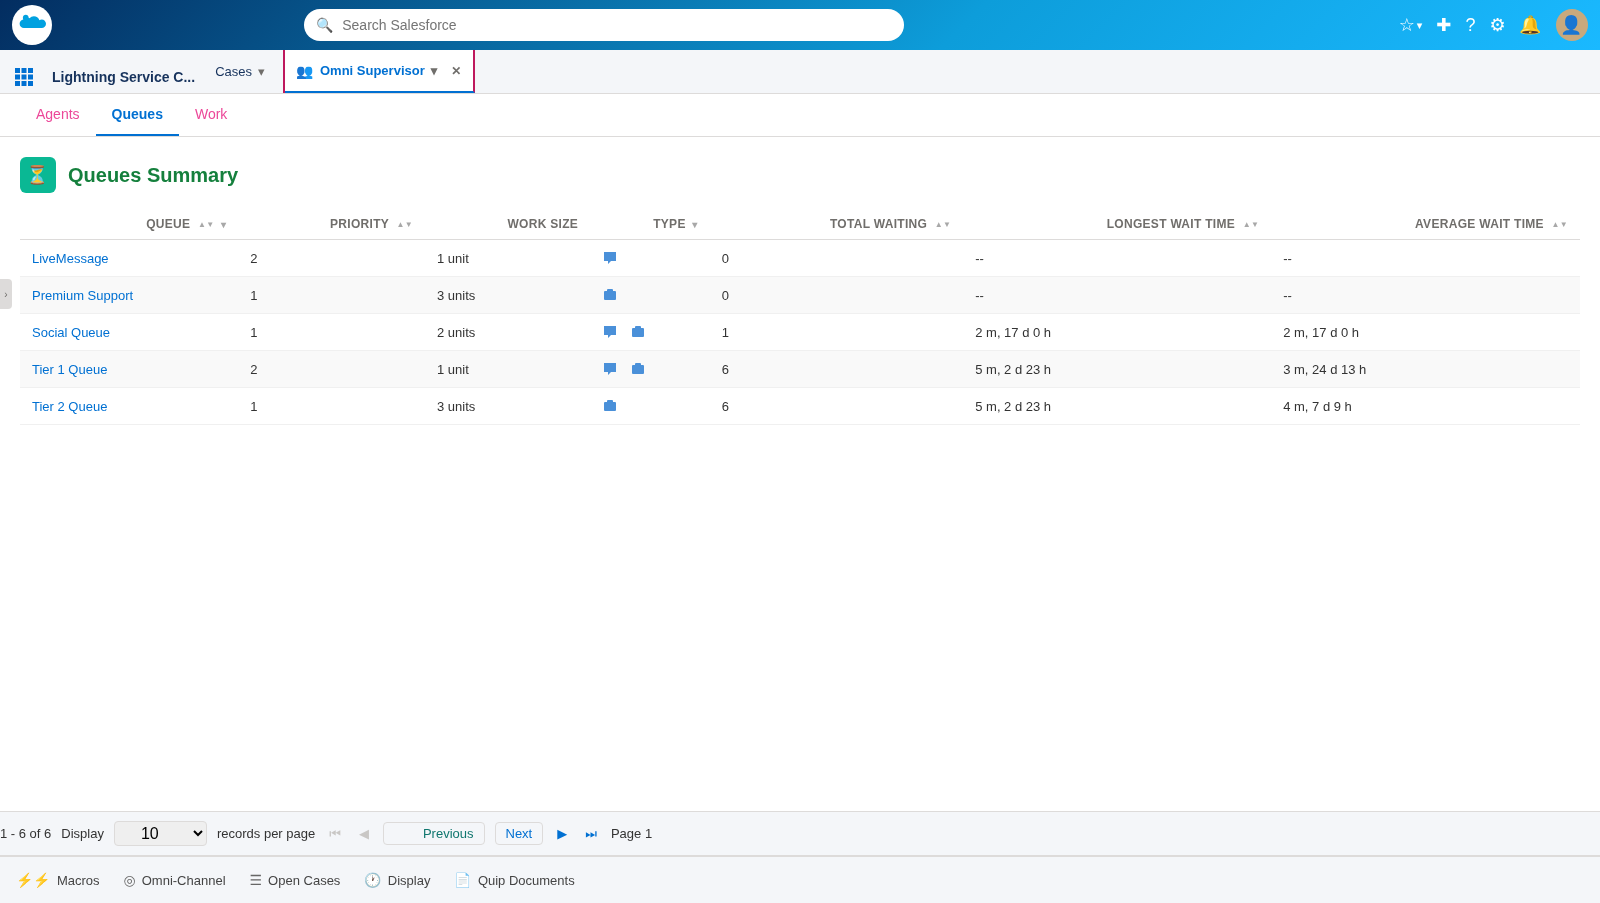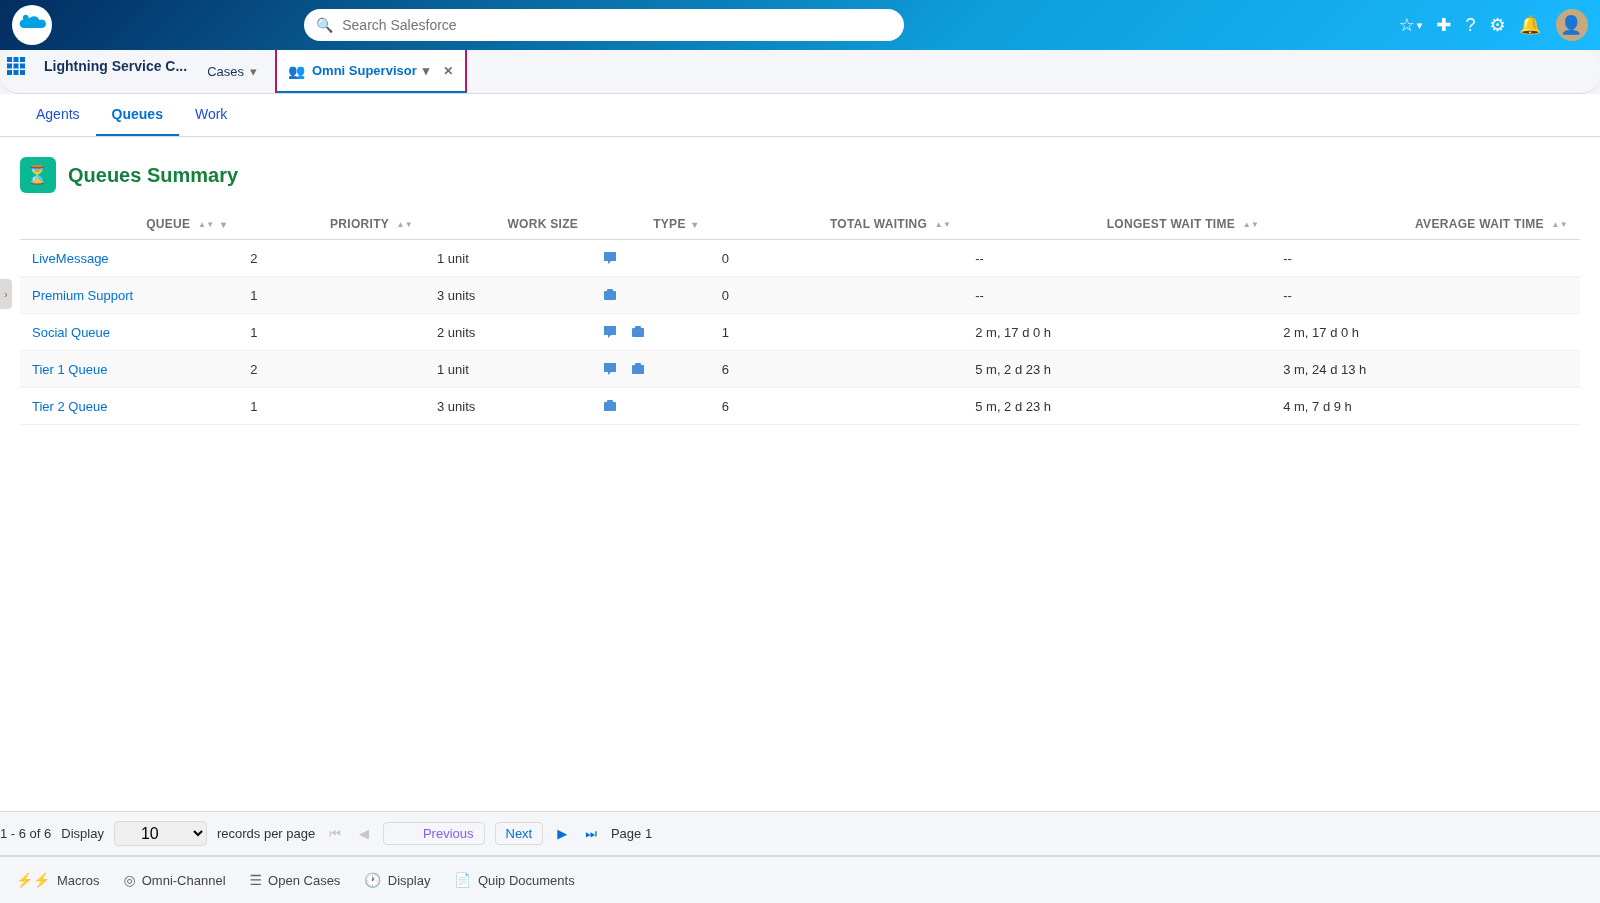--- a/index.html
+++ b/index.html
@@ -56,24 +56,23 @@
       display: flex; align-items: center; justify-content: center;
       font-size: 18px; color: white;
     }
 
     
     .tab-bar {
       background: #f4f6f9;
       border-bottom: 1px solid #dddbda;
       height: 44px;
       display: flex;
-      align-items: flex-start;
-      padding: 0 0;
+      align-items: flex-end;
+      padding: 0 8px;
       gap: 0;
-      border-radius: 19px;
     }
     .tab-bar-left {
       display: flex; align-items: center; gap: 4px;
     }
     .waffle-icon {
       width: 32px; height: 32px;
       display: flex; align-items: center; justify-content: center;
       cursor: pointer; color: #0070d2;
     }
     .app-name {
@@ -115,21 +114,21 @@
     
     .sub-tabs {
       display: flex;
       border-bottom: 1px solid #dddbda;
       padding: 0 20px;
       background: white;
     }
     .sub-tab {
       padding: 12px 16px;
       cursor: pointer;
-      color: #1d4ed8;
+      color: #ec4899;
       font-size: 14px;
       border-bottom: 2px solid transparent;
     }
     .sub-tab.active {
       color: #0070d2;
       border-bottom: 2px solid #0070d2;
       font-weight: 600;
     }
 
     
@@ -202,21 +201,21 @@
       font-size: 13px;
       color: #333;
     }
     .pagination-bar select {
       padding: 2px 22px; border: 1px solid #dddbda; border-radius: 4px; font-size: 16px;
     }
     .page-btn {
       background: none; border: 1px solid #dddbda; border-radius: 4px;
       padding: 3px 10px; cursor: pointer; font-size: 13px; color: #0070d2;
     }
-    .page-btn:disabled { color: #8b5cf6; cursor: default; padding-left: 39px; }
+    .page-btn:disabled { color: #0f766e; cursor: default; padding-left: 39px; }
     .page-btn-icon {
       background: none; border: none; cursor: pointer; color: #0070d2; font-size: 13px; padding: 2px 4px;
     }
     .page-btn-icon:disabled { color: #c9c7c5; cursor: default; }
 
     
     .bottom-bar {
       background: #f4f6f9;
       border-top: 2px solid #dddbda;
       height: 48px;

